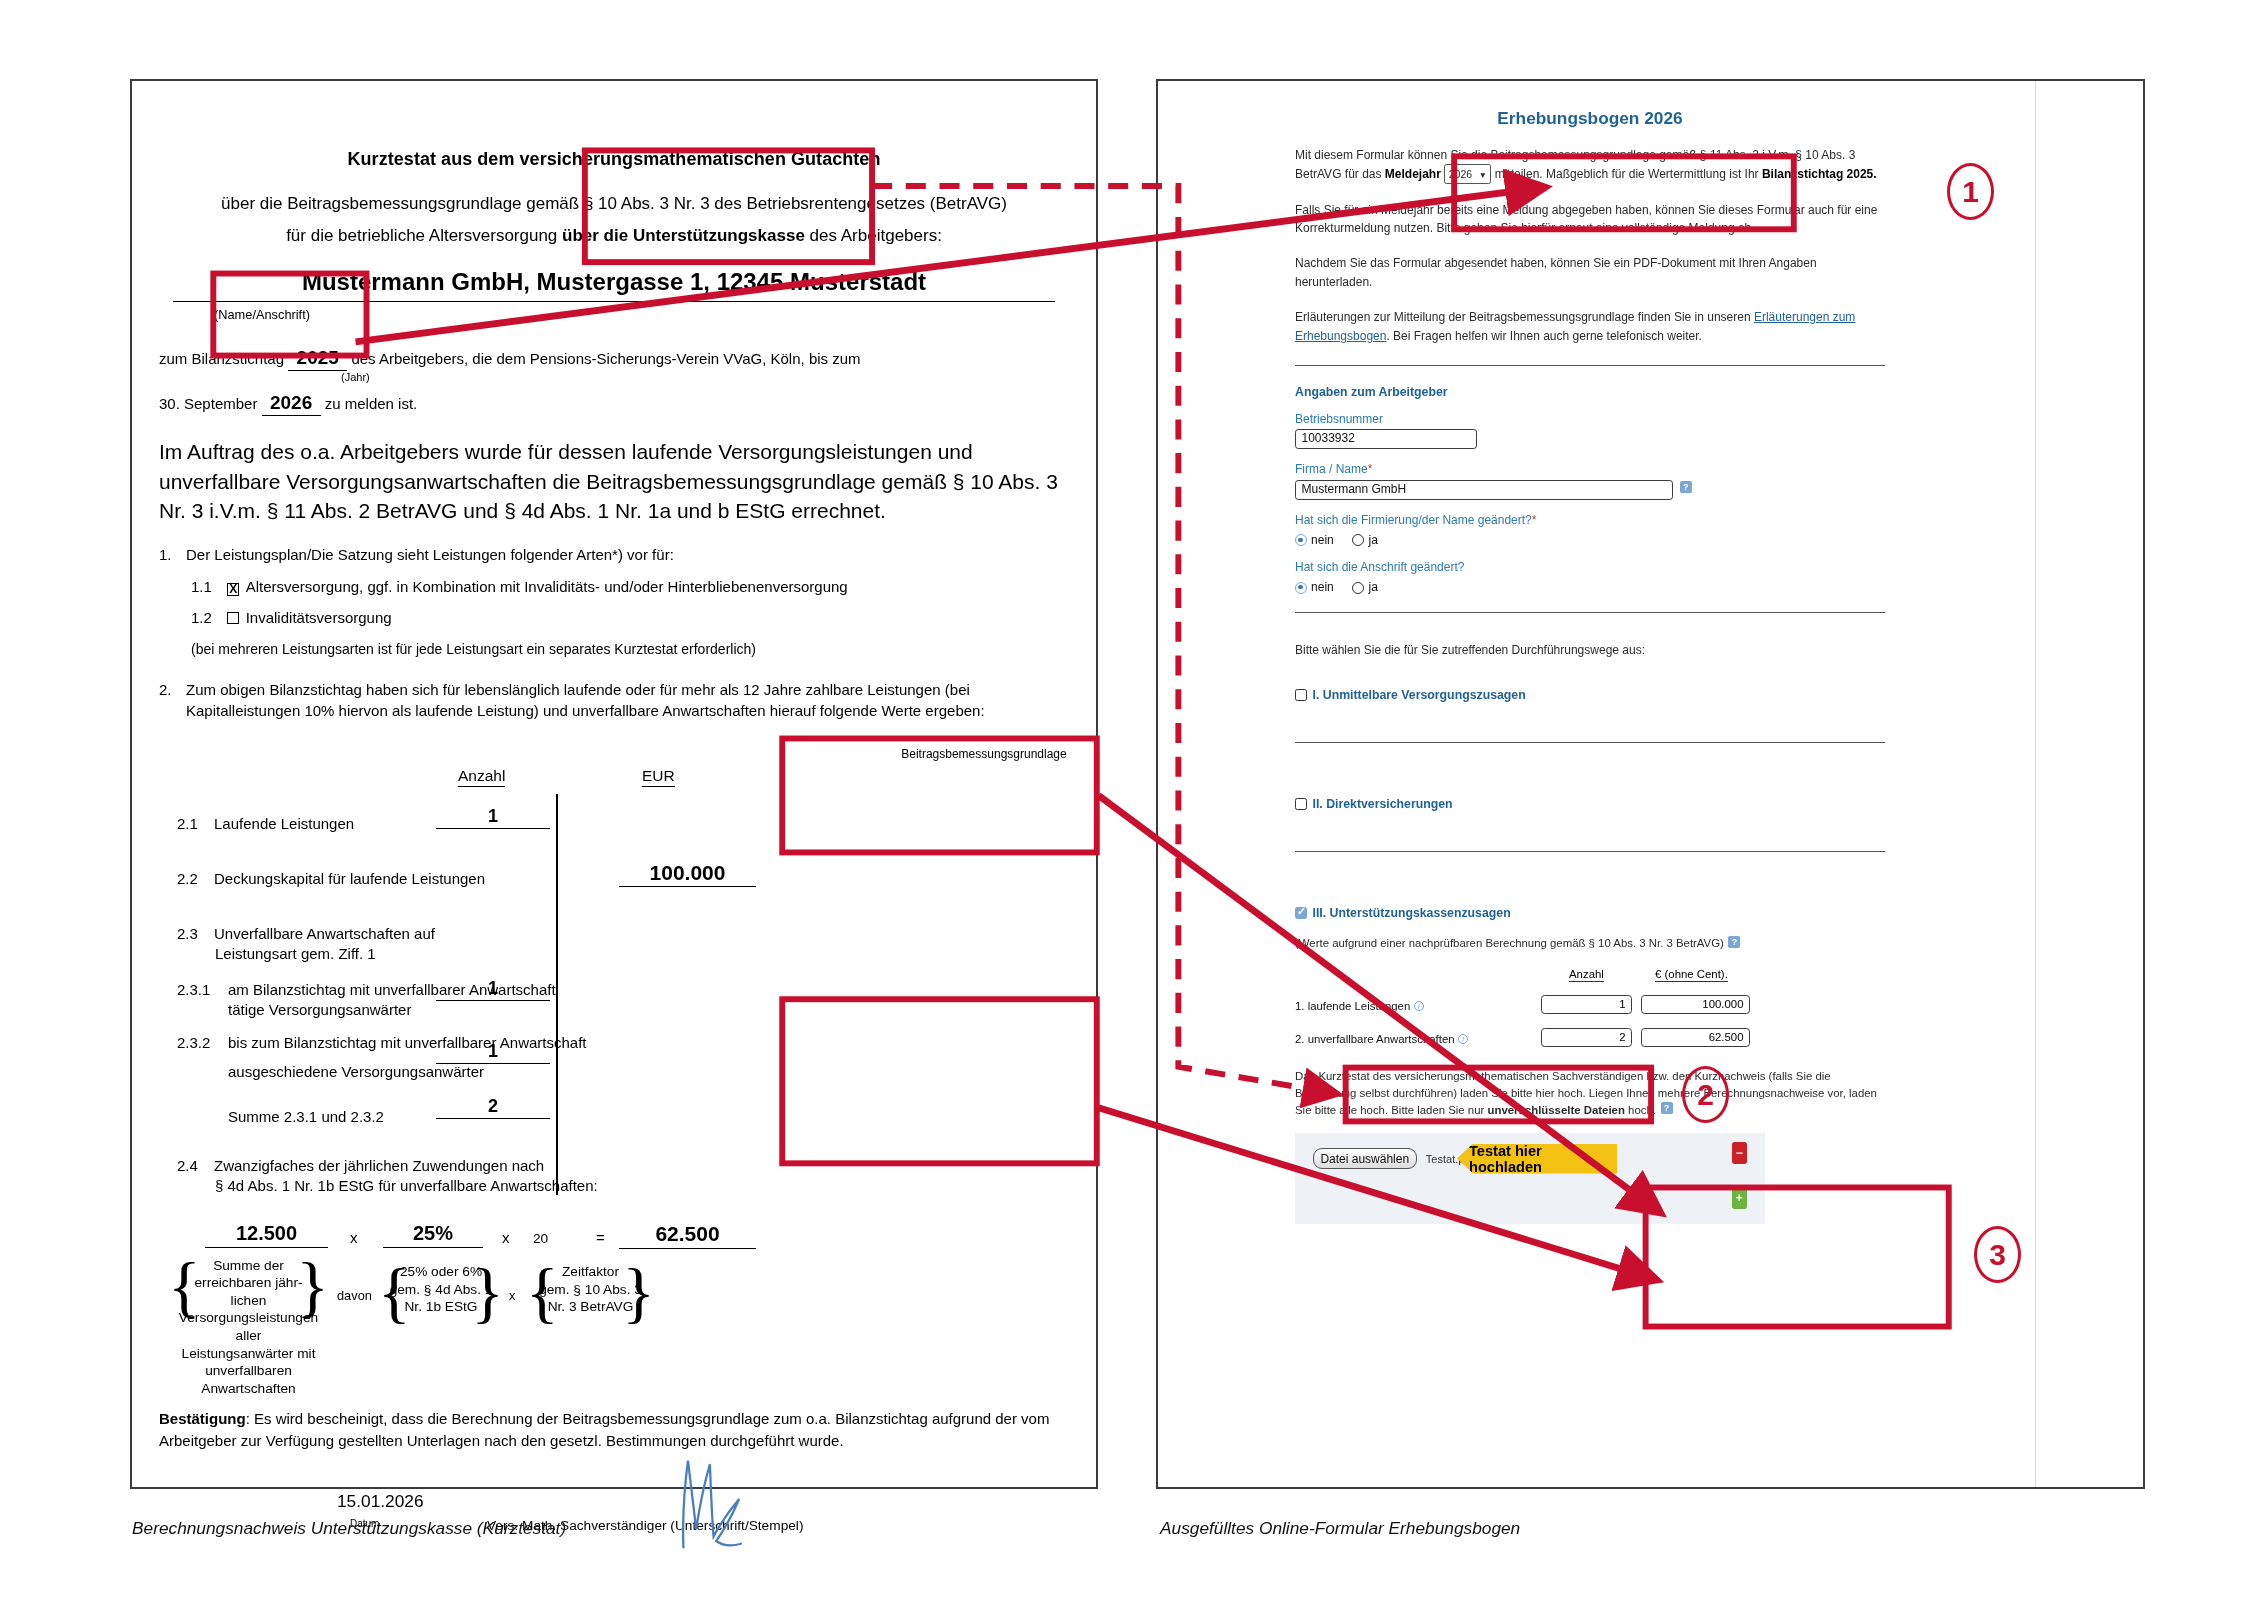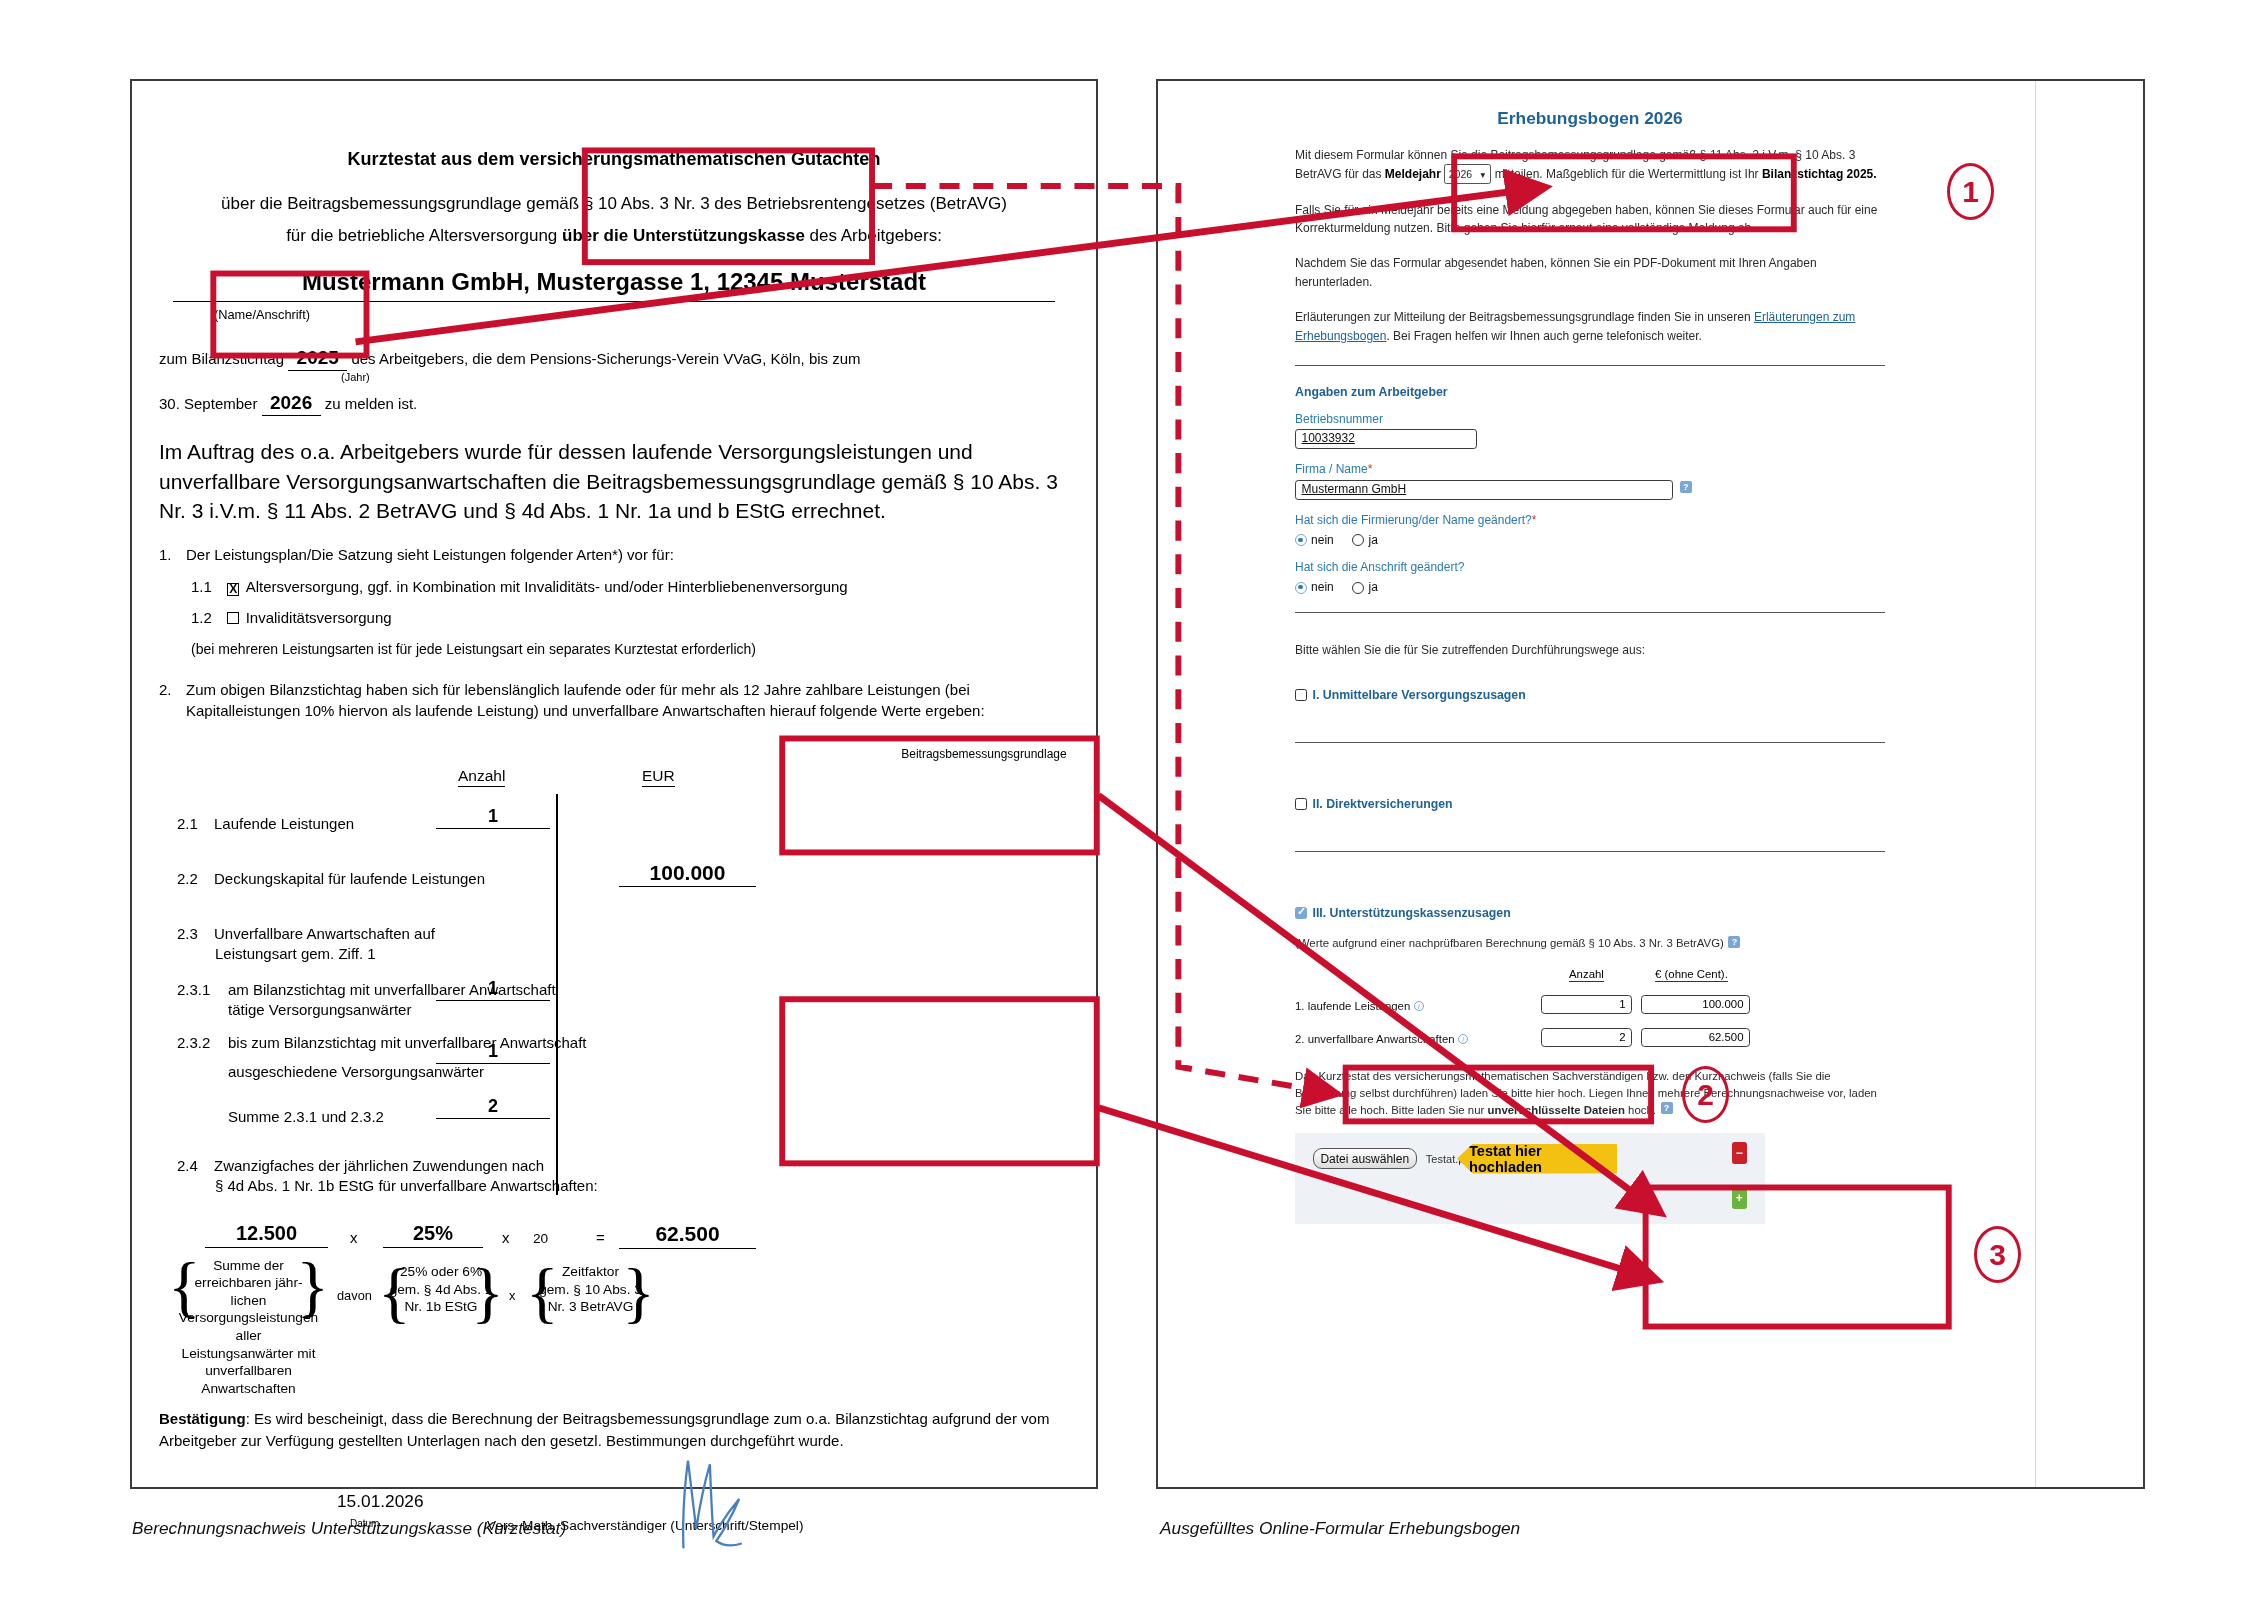--- a/index.html
+++ b/index.html
@@ -106,21 +106,21 @@
   .rd-p{ font-size:12px; line-height:1.55; margin-top:16.4px; color:#2b2b2b; }
   .rd-p b{ font-weight:bold; color:#000; }
   .rd-link{ color:#1f6296; text-decoration:underline; }
   .rd-hr{ border-top:1.4px solid #555; margin:20px 0 0 0; }
   .rd-h2{ color:#1f6296; font-size:12.3px; font-weight:bold; margin-top:19px; }
   .rd-label{ color:#2a7ab0; font-size:12px; margin-top:12.8px; }
   .rd-label .req{ color:#c23b22; }
   .rd-input{
     margin-top:3.6px; height:20px; border:1.4px solid #3b3b3b; border-radius:3.2px;
     background:#fff; font-size:12px; line-height:17.3px; padding:0 5.5px;
-    display:inline-block; color:#111;text-decoration:underline;
+    display:inline-block; color:#111;
   }
   .w-small{ width:182px; }
   .w-big{ width:378px; }
   .helpicon{
     display:inline-block; width:12px; height:12px; background:#7ba7d7; color:#fff;
     border-radius:1.8px; font-size:9px; font-weight:bold; text-align:center;
     line-height:12px; vertical-align:2.7px; margin-left:4.6px;
   }
   .radio-row{ margin-top:6.4px; font-size:12px; color:#111; }
   .rdo{

